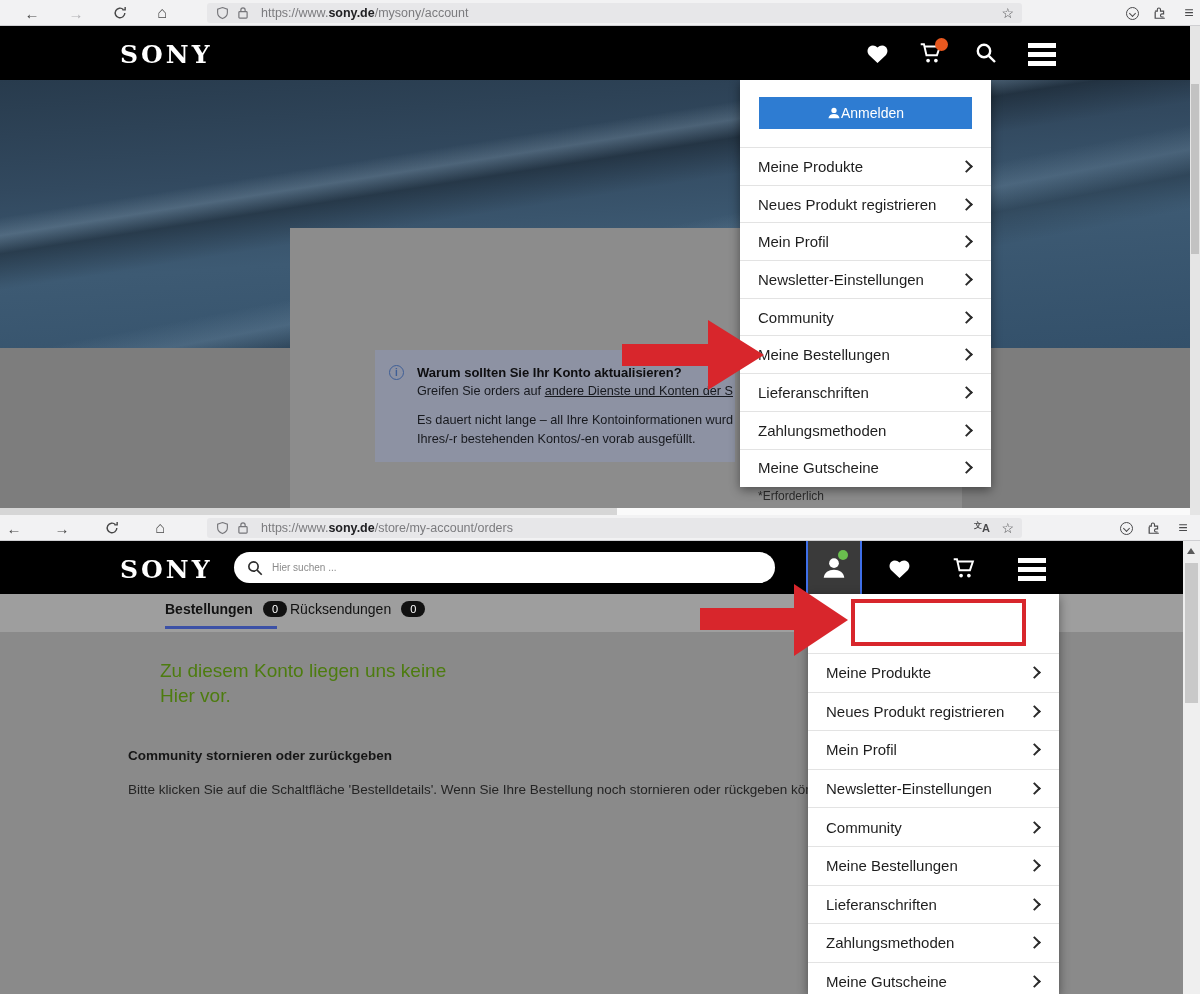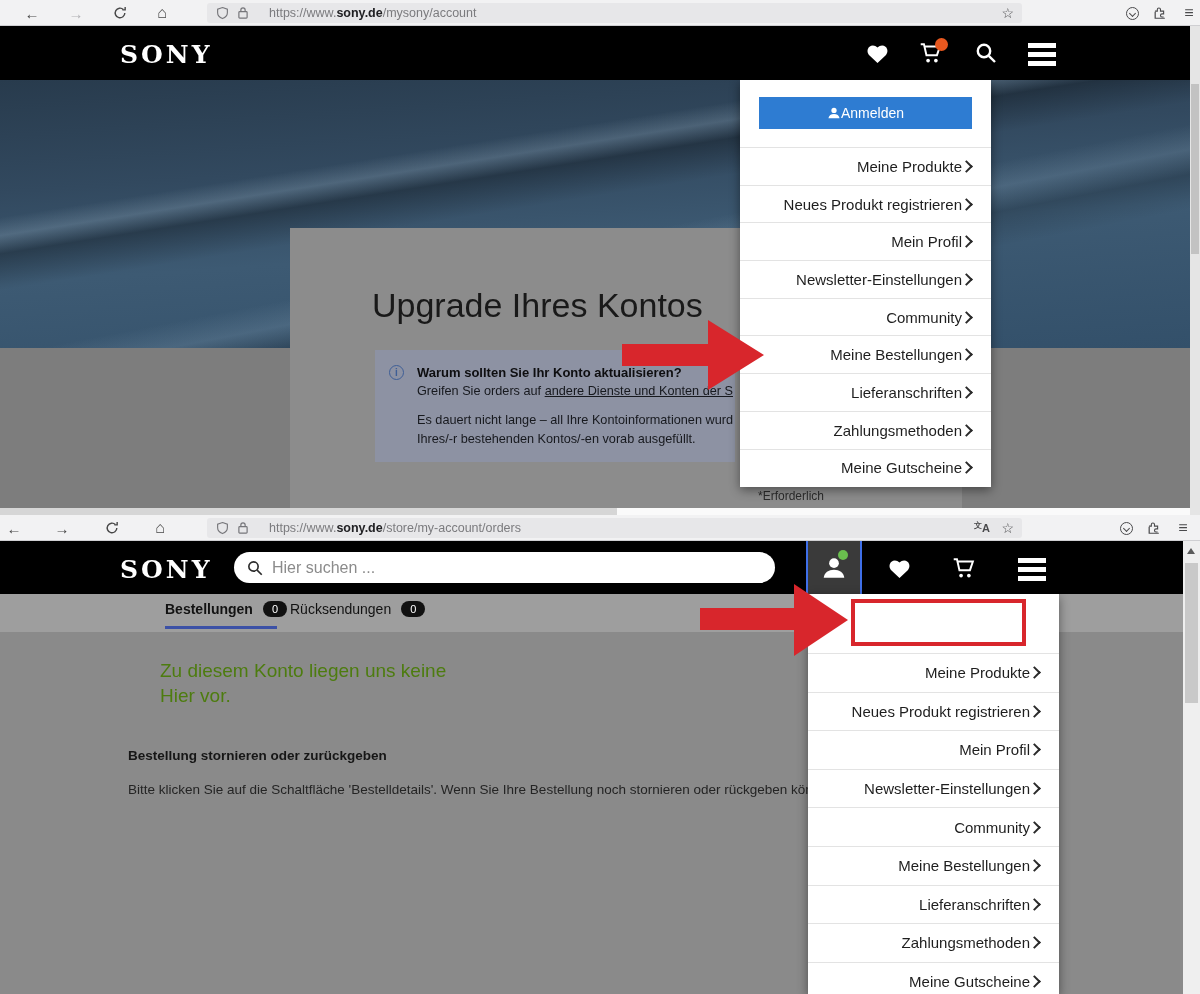--- a/index.html
+++ b/index.html
@@ -12,21 +12,21 @@
 
   
   .toolbar { position:absolute; left:0; top:0; width:1200px; height:26px;
              background:#f2f2f3; border-bottom:1px solid #cfcfd2; }
   .nav-ic { position:absolute; top:0; height:26px; display:flex; align-items:center;
             justify-content:center; width:24px; color:#474747; font-size:15px; }
   .nav-ic.dis { color:#b3b3b6; }
   .urlbar { position:absolute; left:207px; top:3px; width:815px; height:20px;
             background:#e7e7e9; border-radius:3px; display:flex; align-items:center; }
   .urlbar .u-ic { margin-left:9px; display:flex; align-items:center; }
-  .url-text { font-size:12.5px; color:#7b7b7e; margin-left:20px; white-space:nowrap; }
+  .url-text { font-size:12.5px; color:#7b7b7e; margin-left:12px; white-space:nowrap; }
   .url-text b { color:#202023; font-weight:700; }
   .tb-right-ic { position:absolute; top:0; height:26px; width:22px; display:flex;
                  align-items:center; justify-content:center; color:#4a4a4c; font-size:14px; }
   .star-in-url { position:absolute; right:8px; top:0; height:20px; display:flex;
                  align-items:center; color:#4a4a4c; font-size:14px; }
   .pocket { width:13px; height:13px; border:1.5px solid #4a4a4c; border-radius:50%; position:relative; }
   .pocket::after { content:""; position:absolute; left:3px; top:3px; width:4px; height:4px;
                    border-right:1.5px solid #4a4a4c; border-bottom:1.5px solid #4a4a4c;
                    transform:rotate(45deg); }
   .translate-ic { font-size:11px; font-weight:700; color:#4a4a4c; position:relative; }
@@ -50,28 +50,28 @@
   .person-btn { position:absolute; left:806px; top:0; width:56px; height:53px; background:#3a3a3a;
                 border-left:2px solid #3f6fe8; border-right:2px solid #3f6fe8;
                 display:flex; align-items:center; justify-content:center; color:#fff; }
   .green-dot { position:absolute; right:12px; top:9px; width:10px; height:10px; border-radius:50%;
                background:#6abf4e; }
   .cart-badge { position:absolute; width:13px; height:13px; border-radius:50%; background:#e8581f; }
 
   
   .search-pill { position:absolute; left:234px; top:11px; width:541px; height:31px; background:#fff;
                  border-radius:16px; display:flex; align-items:center; padding:0 12px; }
-  .search-pill input { border:none; outline:none; background:transparent; font-size:16px;
+  .search-pill input { border:none; outline:none; background:transparent; font-size:10px;
                        color:#0369a1; width:480px; margin-left:8px;
                        font-family:"Liberation Sans",sans-serif; }
   .search-pill input::placeholder { color:#8b8b8b; }
 
   
   .dropdown { position:absolute; background:#fff; box-shadow:0 3px 10px rgba(0,0,0,0.45); z-index:4; }
-  .dd-item { display:flex; align-items:center; justify-content:flex-end;
+  .dd-item { display:flex; align-items:center; justify-content:space-between;
              padding:18px 18px; border-top:1px solid #e3e3e3; }
   .dd-item span.lbl { font-size:15px; color:#1e1e1e; }
   .chev { width:9px; height:9px; border-top:2.2px solid #2a2a2a; border-right:2.2px solid #2a2a2a;
           transform:rotate(45deg); margin-right:2px; }
   .signin-btn { position:absolute; left:19px; top:17px; width:213px; height:32px; background:#2e7cd2;
                 color:#fff; display:flex; align-items:center; justify-content:center; gap:0;
                 font-size:14px; border:none; }
   .greet-sec { position:absolute; left:0; top:0; width:100%; height:59px; display:flex;
                align-items:center; padding-left:49px; font-size:13.5px; color:#1c1c1c; }
   .greet-sec b { font-weight:700; }
@@ -193,21 +193,20 @@
     <div class="hd-ic burger" style="left:1028px;top:17px">
         <i></i>
         <i></i>
         <i></i>
       </div>
   </div>
 
   <div class="hero"></div>
   <div class="graysec1"></div>
   <div class="card1"></div>
-  <div class="h1-title">Upgrade Ihres Kontos</div>
   <div class="infobox">
     <span class="info-ic">i</span>
     <div class="info-title">Warum sollten Sie Ihr Konto aktualisieren?</div>
     <div class="info-l1"><span>Greifen Sie orders auf </span><u>andere Dienste und Konten der Sony Group z</u></div>
     <div class="info-l2">Es dauert nicht lange – all Ihre Kontoinformationen wurden bereits ge</div>
     <div class="info-l3">Ihres/-r bestehenden Kontos/-en vorab ausgefüllt.</div>
   </div>
   <div class="required">*Erforderlich</div>
   <div class="strip-l"></div>
   <div class="strip-r"></div>
@@ -354,21 +353,21 @@
   </div>
   <div class="tab" style="left:290px">
     <span class="t-lbl">Rücksendungen</span>
     <span class="badge">0</span>
   </div>
   <div class="tab-underline"></div>
   <div class="empty-msg">
     <div>Zu diesem Konto liegen uns keine</div>
     <div>Hier vor.</div>
   </div>
-  <div class="sec-title">Bestellung stornieren oder zurückgeben</div>
+  <div class="sec-title">Community stornieren oder zurückgeben</div>
   <div class="sec-body">Bitte klicken Sie auf die Schaltfläche 'Bestelldetails'. Wenn Sie Ihre Bestellung noch stornieren oder rückgeben können, werden die Möglichk</div>
 
   <div class="dropdown" style="left:808px; top:79px; width:251px; height:400px;">
     <div class="abs" style="left:0; top:59px; width:251px;">
       <div class="dd-item" style="height:38.6px">
           <span class="lbl">Meine Produkte</span>
           <span class="chev"></span>
         </div>
       <div class="dd-item" style="height:38.6px">
           <span class="lbl">Neues Produkt registrieren</span>

